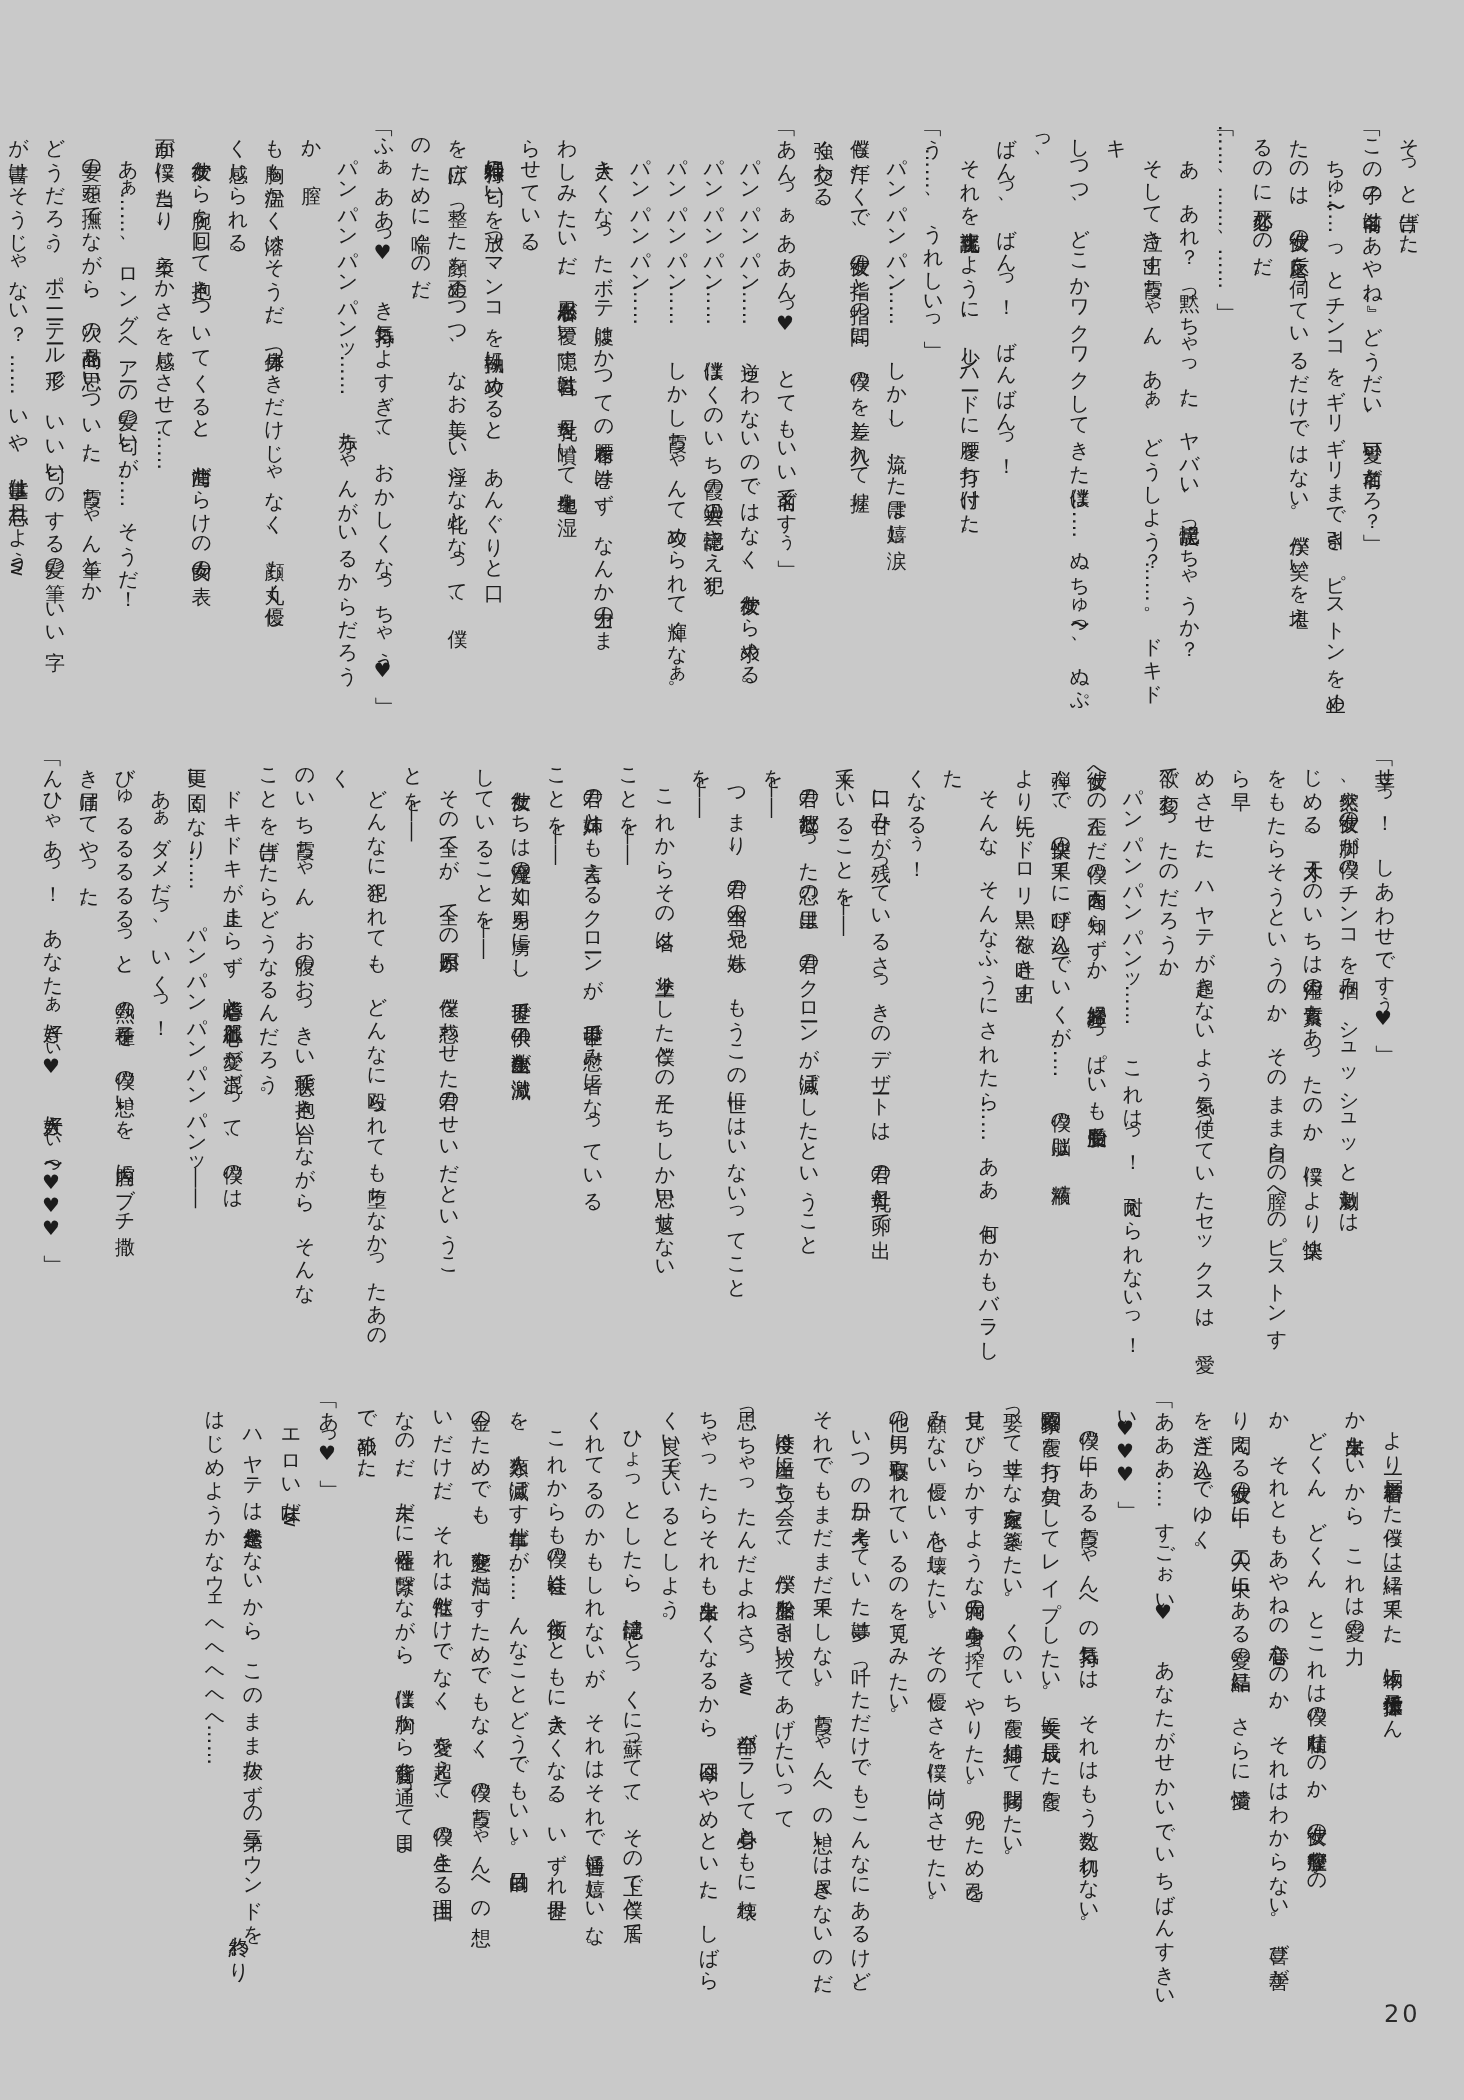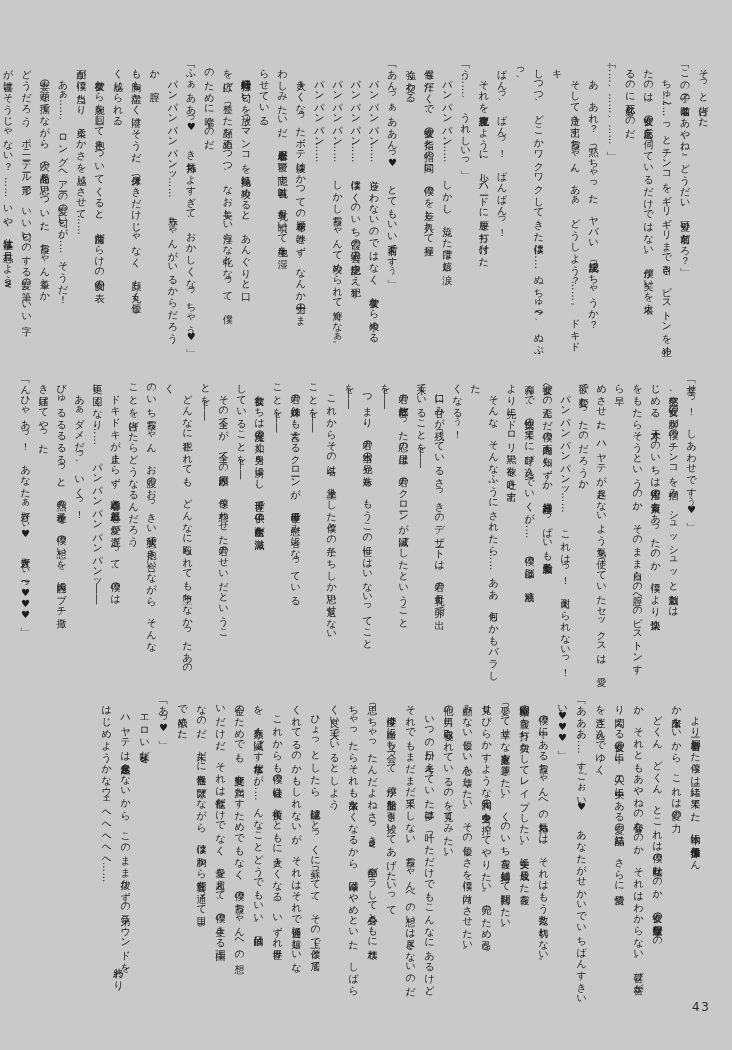--- a/index.html
+++ b/index.html
@@ -134,14 +134,14 @@
 を、人類を滅ぼす仕事だが……んなことどうでもいい。目的は
 金のためでも、変態を満たすためでもなく、僕の霞ちゃんへの想
 いだけだ。それは性欲だけでなく、愛を超えて、僕の生きる理由
 なのだ。未だに性器を繋げながら、僕は胸から背筋を通って口ま
 で舐めた。
 「あっ♥」
 　エロい味だw
 　ハヤテは全然起きないから、このまま抜かずの第二ラウンドを
 はじめようかなウェヘヘヘヘヘ……</div>
   <div class="end-mark">終わり</div>
-  <div class="page-number">43</div>
+  <div class="page-number">20</div>
 </div>
 
 </body></html>

